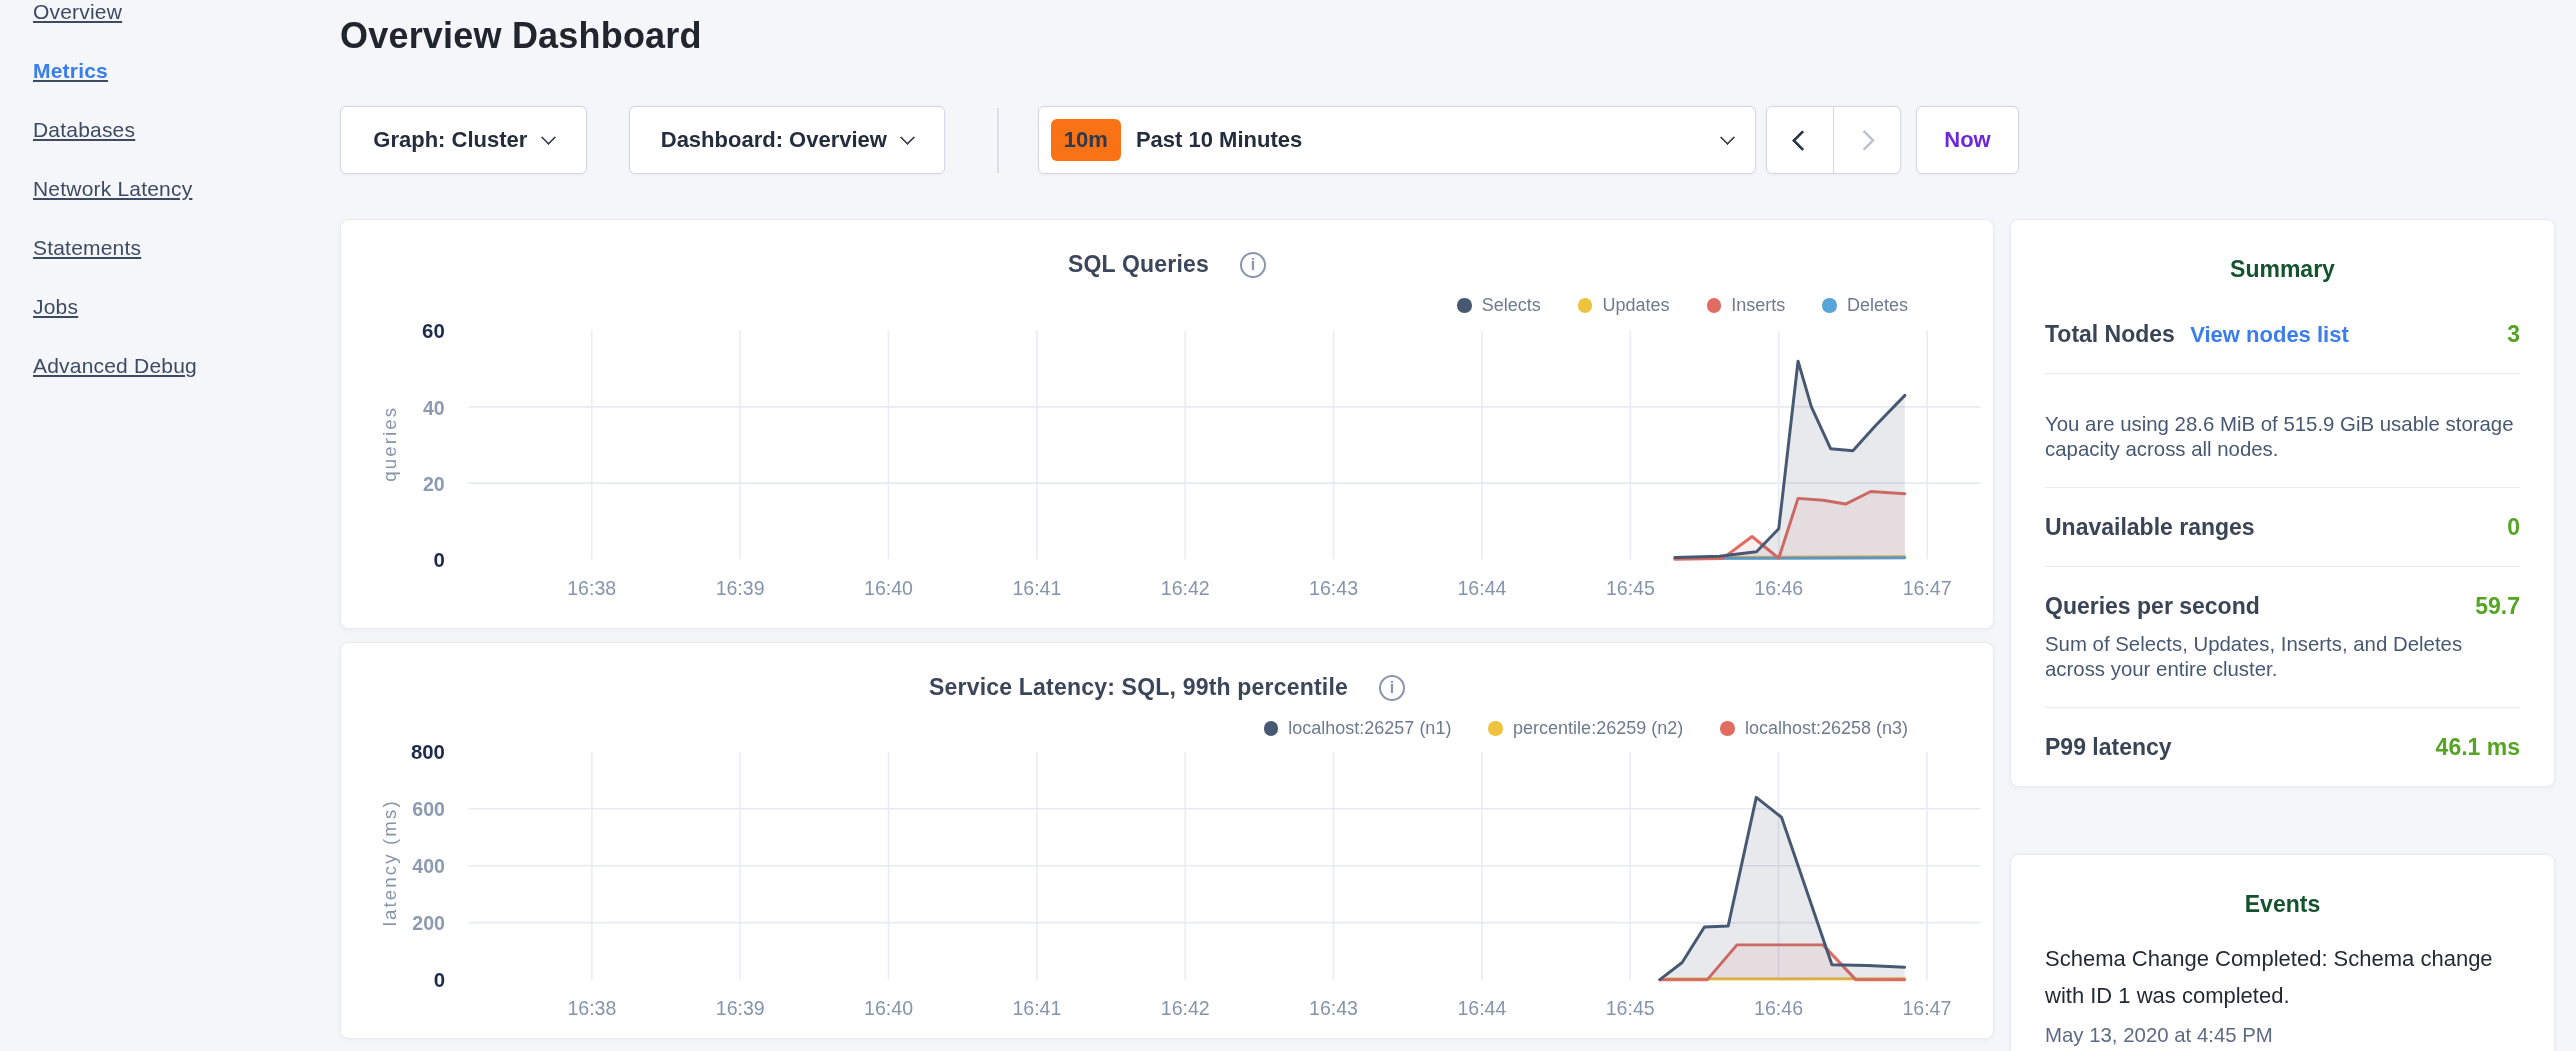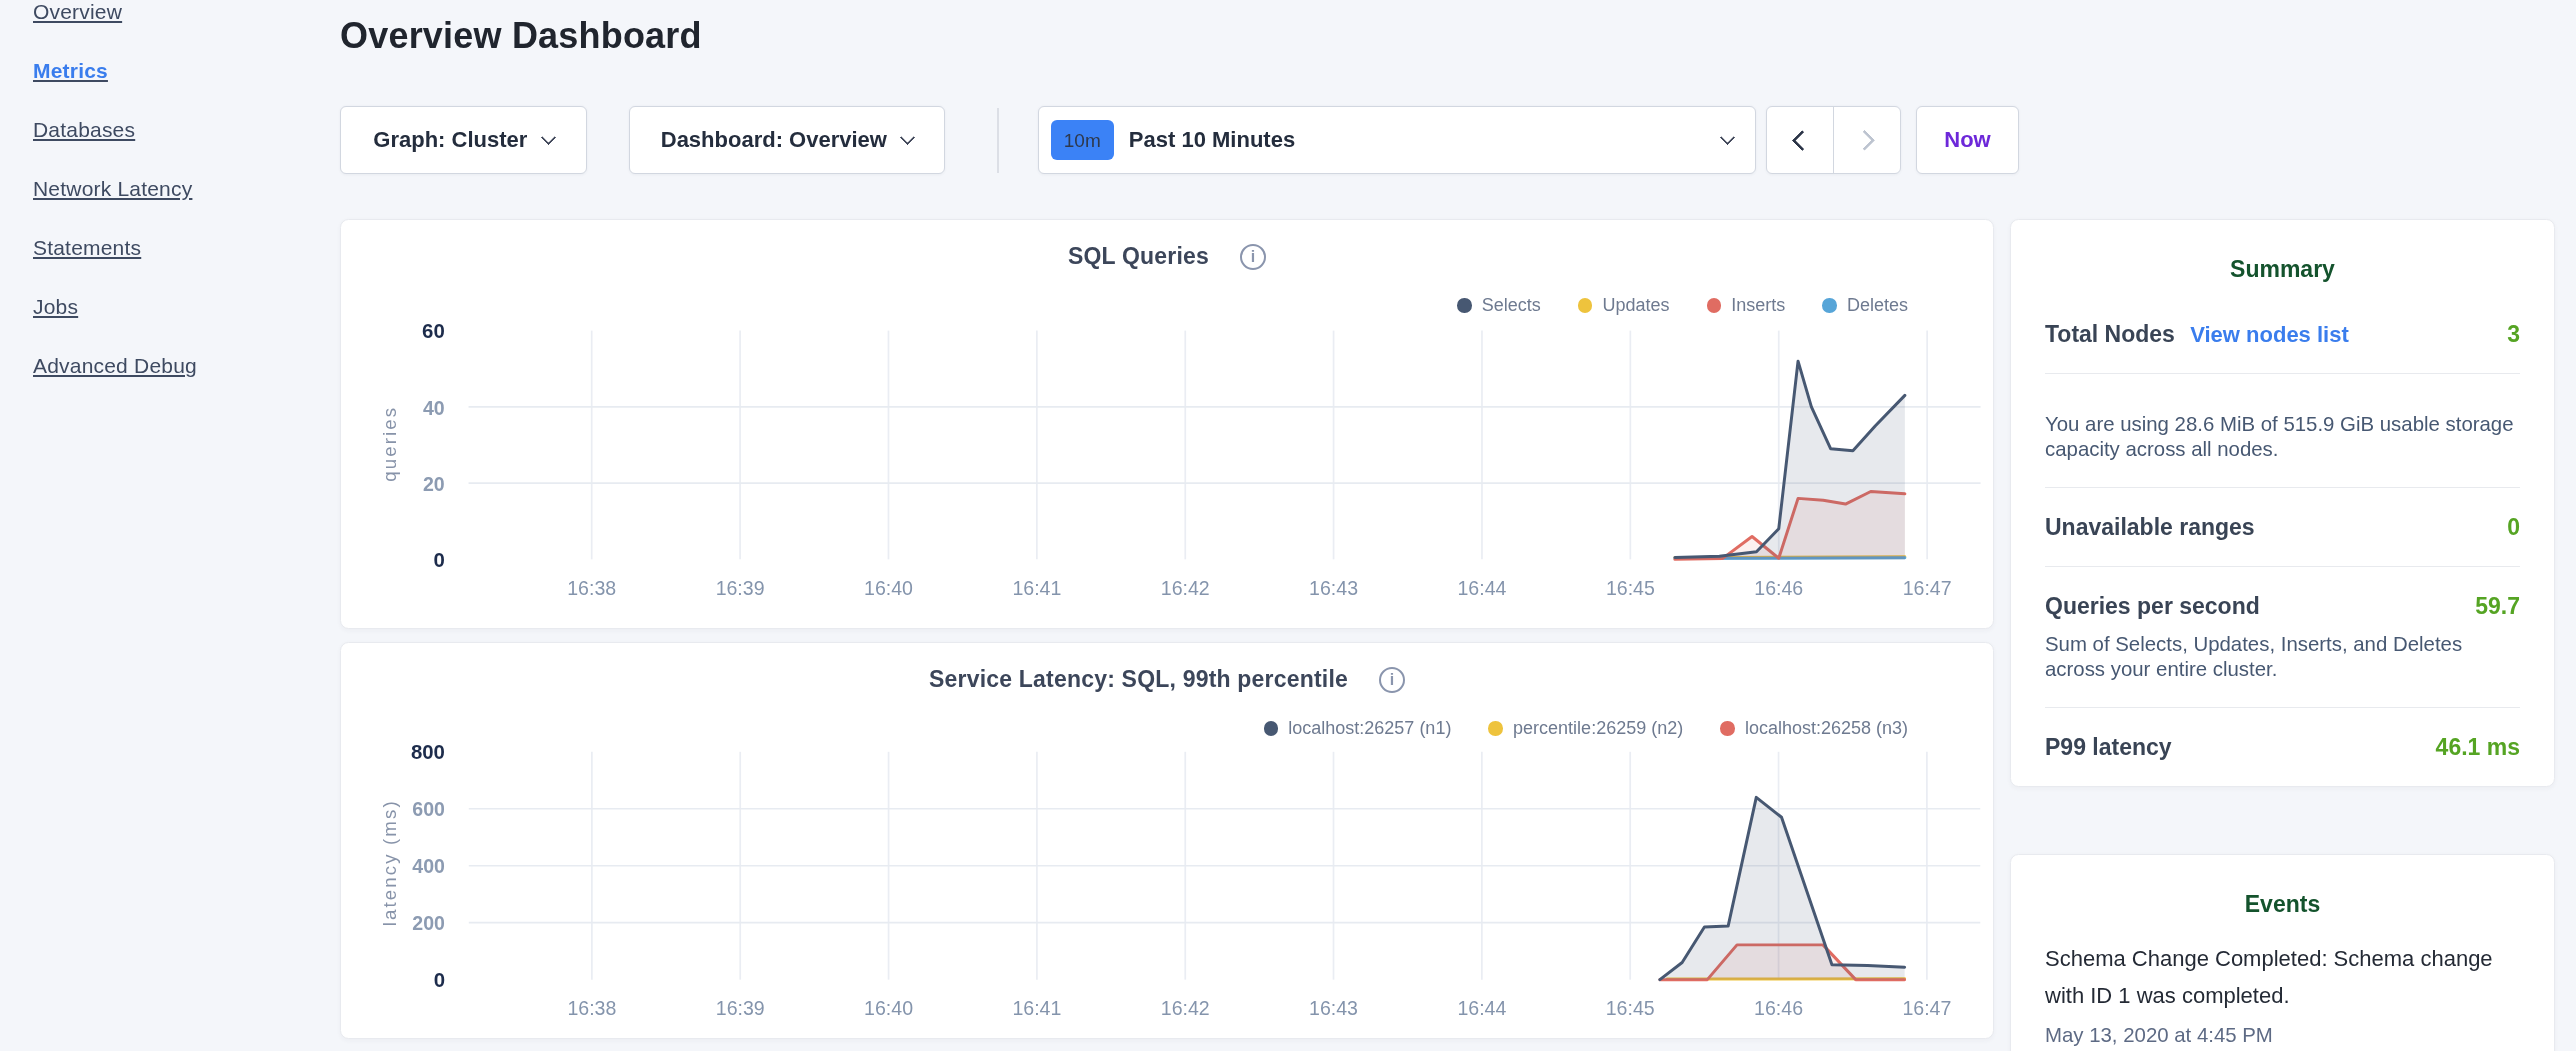--- a/index.html
+++ b/index.html
@@ -33,21 +33,21 @@
   }
   .dd-graph { left:340px; width:247px; }
   .dd-dashboard { left:629px; width:316px; }
   .chev {
     width:11px; height:11px; border-right:2.6px solid #3c4356; border-bottom:2.6px solid #3c4356;
     transform:rotate(45deg); margin-top:-6px; border-radius:0.9px;
   }
   .ctl-divider { position:absolute; left:997px; top:1.7px; width:1.7px; height:65px; background:#dcdfe6; }
   .time-box { left:1038px; width:718px; justify-content:flex-start; padding:0 22px 0 12px; }
   .time-badge {
-    background:#3b82f6; color:#2e394d; font-size:19px; font-weight:400;
+    background:#f97316; color:#2e394d; font-size:22px; font-weight:700;
     border-radius:6px; padding:10.2px 12.8px; line-height:1;
   }
   .time-label { font-size:22px; font-weight:700; color:#242d3d; }
   .time-box .chev { margin-left:auto; border-color:#3c4356; }
   .pager { left:1766px; width:135px; padding:0; gap:0; overflow:hidden; }
   .pager-cell { width:50%; height:100%; display:flex; align-items:center; justify-content:center; cursor:pointer; }
   .pager-cell:first-child { border-right:1.7px solid #d2d7e0; }
   .chev-left {
     width:14.5px; height:14.5px; border-left:3.4px solid #2c3548; border-bottom:3.4px solid #2c3548;
     transform:rotate(45deg); border-radius:0.9px; margin-left:5.1px;
@@ -58,21 +58,21 @@
   }
   .now-btn { left:1916px; width:103px; color:#6d28d9; font-size:22px; font-weight:700; }
   
   .card {
     position:absolute; background:#fff; border:1.7px solid #e8eaef; border-radius:8.5px;
     box-shadow:0 1.7px 4.3px rgba(40,50,70,.04);
   }
   .chart-card-0 { left:340px; top:219px; width:1654px; height:410px; }
   .chart-card-1 { left:340px; top:642px; width:1654px; height:397px; }
   .chart-title-row {
-    position:absolute; left:0; right:0; top:23px; display:flex; align-items:center;
+    position:absolute; left:0; right:0; top:31px; display:flex; align-items:center;
     justify-content:center; gap:31px;
   }
   .chart-title { font-size:23px; font-weight:700; color:#3c465a; letter-spacing:0.2px; }
   .info-icon {
     width:26px; height:26px; border:2.1px solid #8априло;
     border:2.1px solid #8a95ad; border-radius:50%; color:#8a95ad;
     display:inline-flex; align-items:center; justify-content:center;
     font-size:16px; font-weight:600; cursor:pointer; flex:0 0 auto;
   }
   .info-icon::before { content:"i"; }

